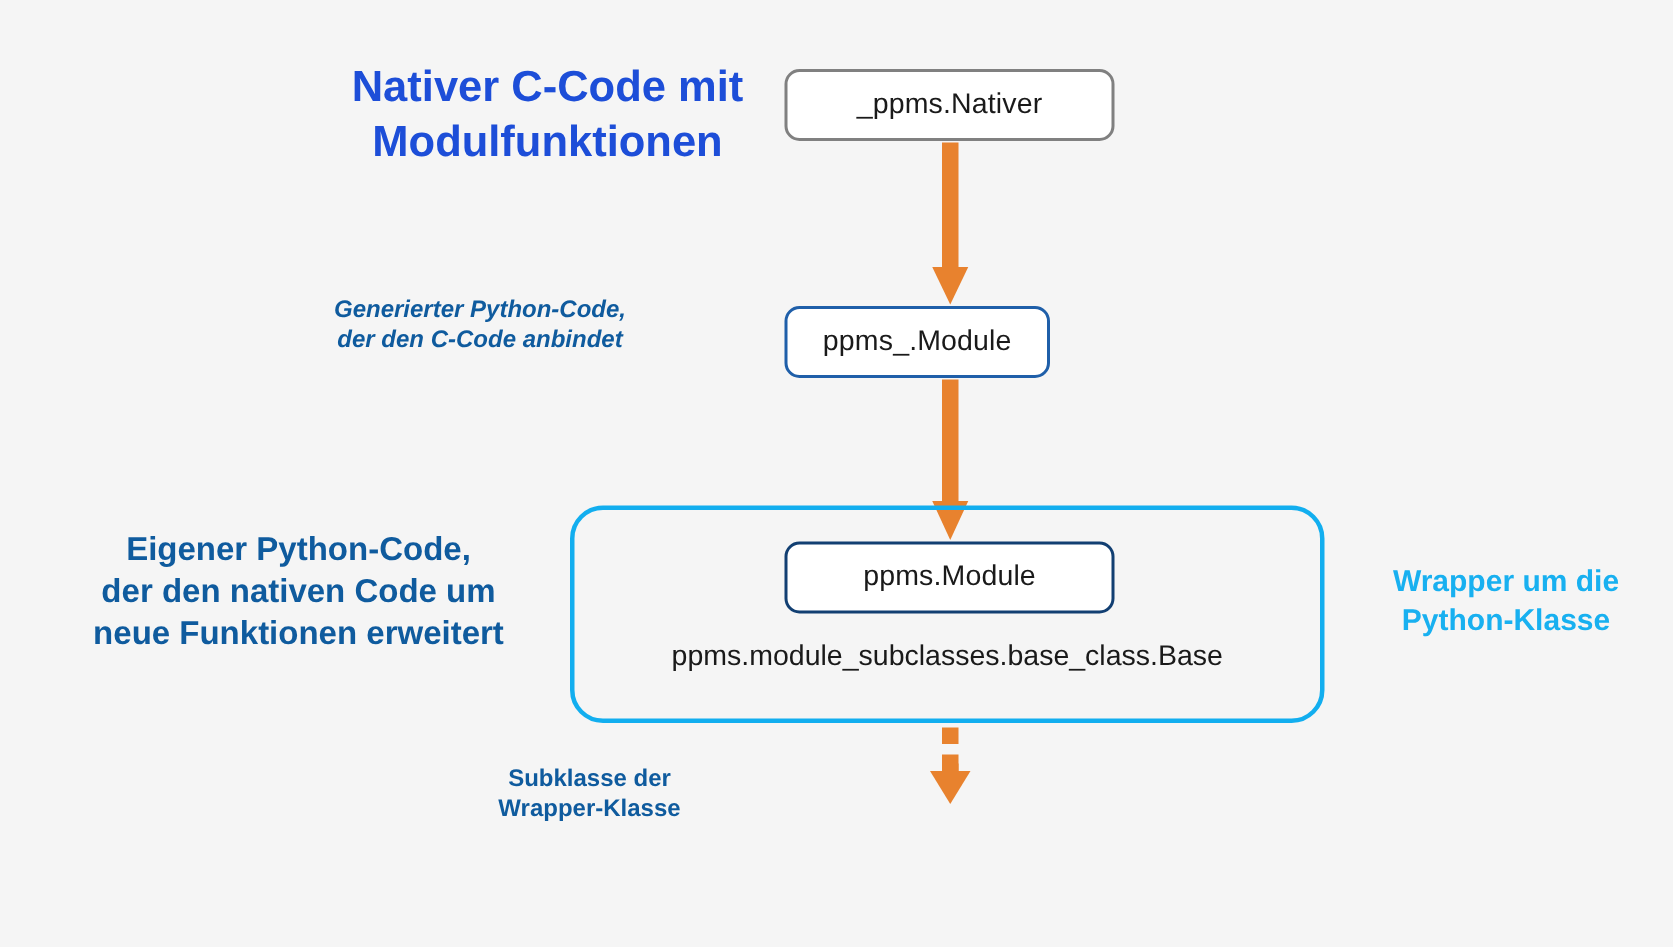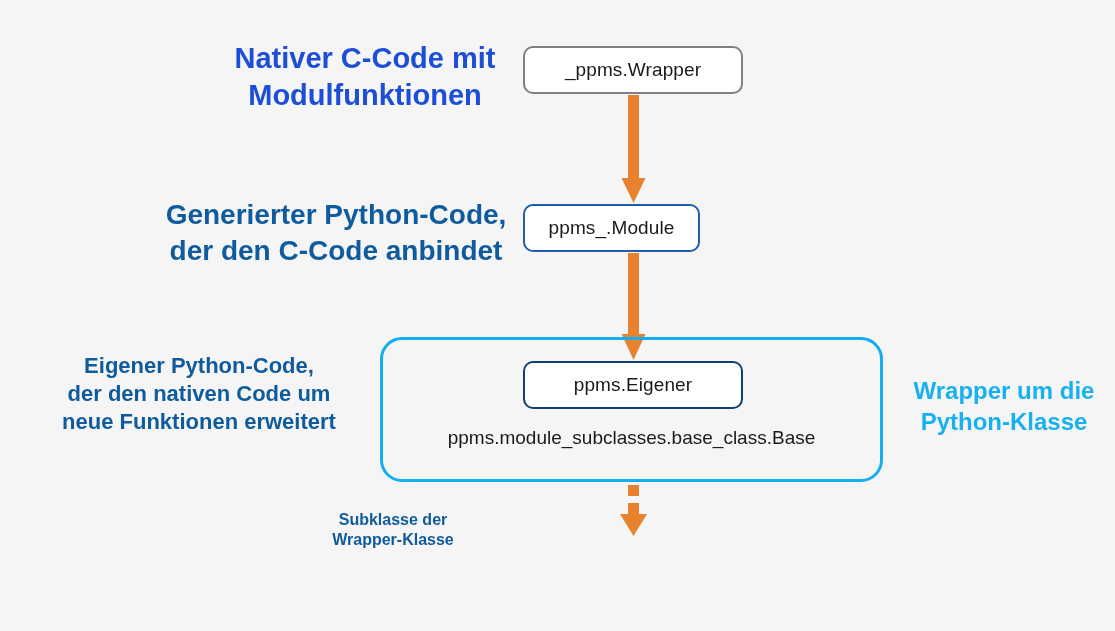--- a/index.html
+++ b/index.html
@@ -105,38 +105,39 @@
   }
   .label-native {
     left: 190px;
     top: 40px;
     width: 350px;
     font-size: 29px;
     color: #1d4ed8;
     text-align: center;
   }
   .label-generated {
-    left: 156px;
+    left: 140px;
     top: 197px;
     width: 360px;
-    font-size: 28px;
+    font-size: 16px;
     color: #0f5b9e;
+    font-style: italic;
   }
   .label-own {
     left: 20px;
     top: 352px;
     width: 358px;
     font-size: 22px;
     color: #0f5b9e;
   }
   .label-wrapper {
     left: 893px;
     top: 376px;
     width: 222px;
-    font-size: 24px;
+    font-size: 20px;
     color: #18b0f0;
   }
   .label-subclass {
     left: 268px;
     top: 510px;
     width: 250px;
     font-size: 16px;
     color: #0f5b9e;
   }
 </style>
@@ -161,29 +162,29 @@
       <rect x="628" y="485" width="11" height="11" fill="#e8822e"></rect>
       <rect x="628" y="503" width="11" height="11" fill="#e8822e"></rect>
       <polygon points="620,514 647,514 633.5,536" fill="#e8822e"></polygon>
       <rect x="628" y="509" width="11" height="8" fill="#e8822e"></rect>
     </g>
   </svg>
 
   <div class="group-box"></div>
 
   <div class="node node-native">
-    <span>_ppms.Wrapper</span>
+    <span>_ppms.Nativer</span>
   </div>
 
   <div class="node node-generated">
     <span>ppms_.Module</span>
   </div>
 
   <div class="node node-wrapped">
-    <span>ppms.Eigener</span>
+    <span>ppms.Module</span>
   </div>
 
   <div class="group-caption">ppms.module_subclasses.base_class.Base</div>
 
 
   <div class="label label-native">Nativer C-Code mit
 Modulfunktionen</div>
 
   <div class="label label-generated">Generierter Python-Code,
 der den C-Code anbindet</div>

